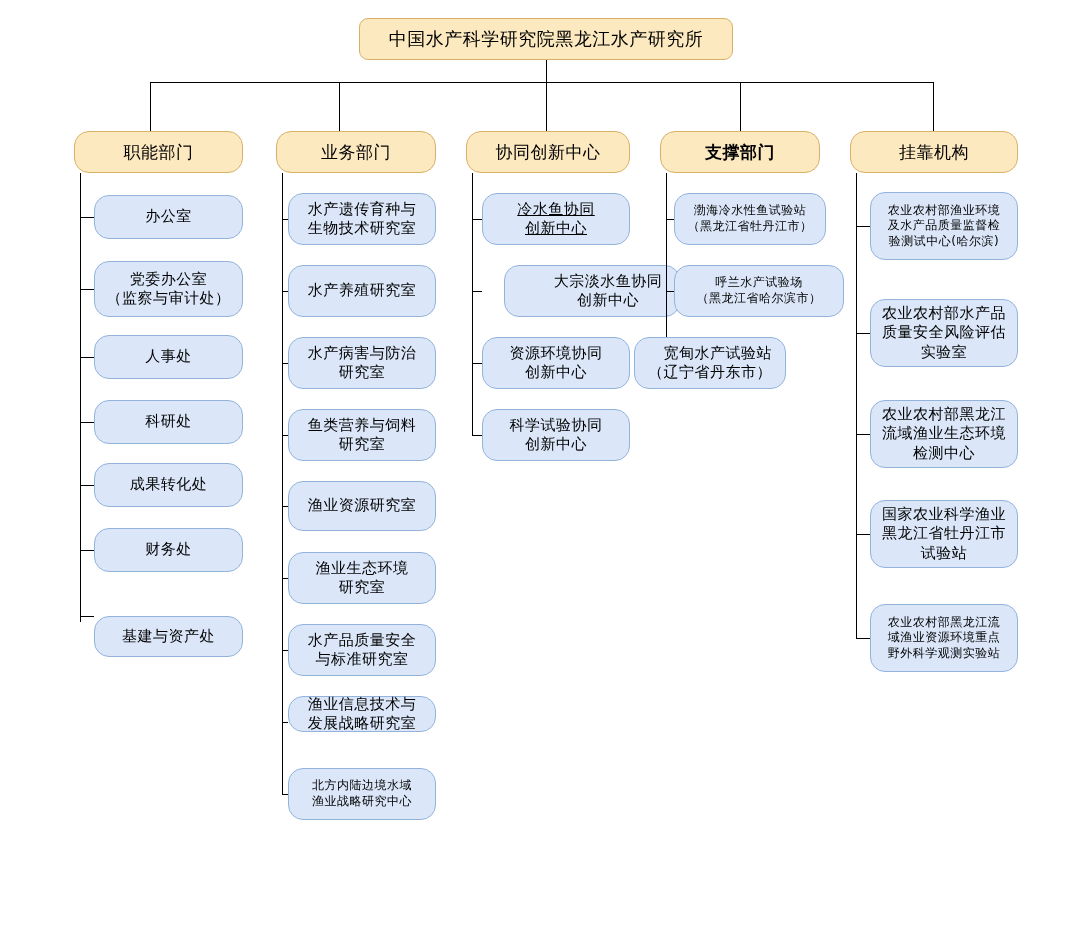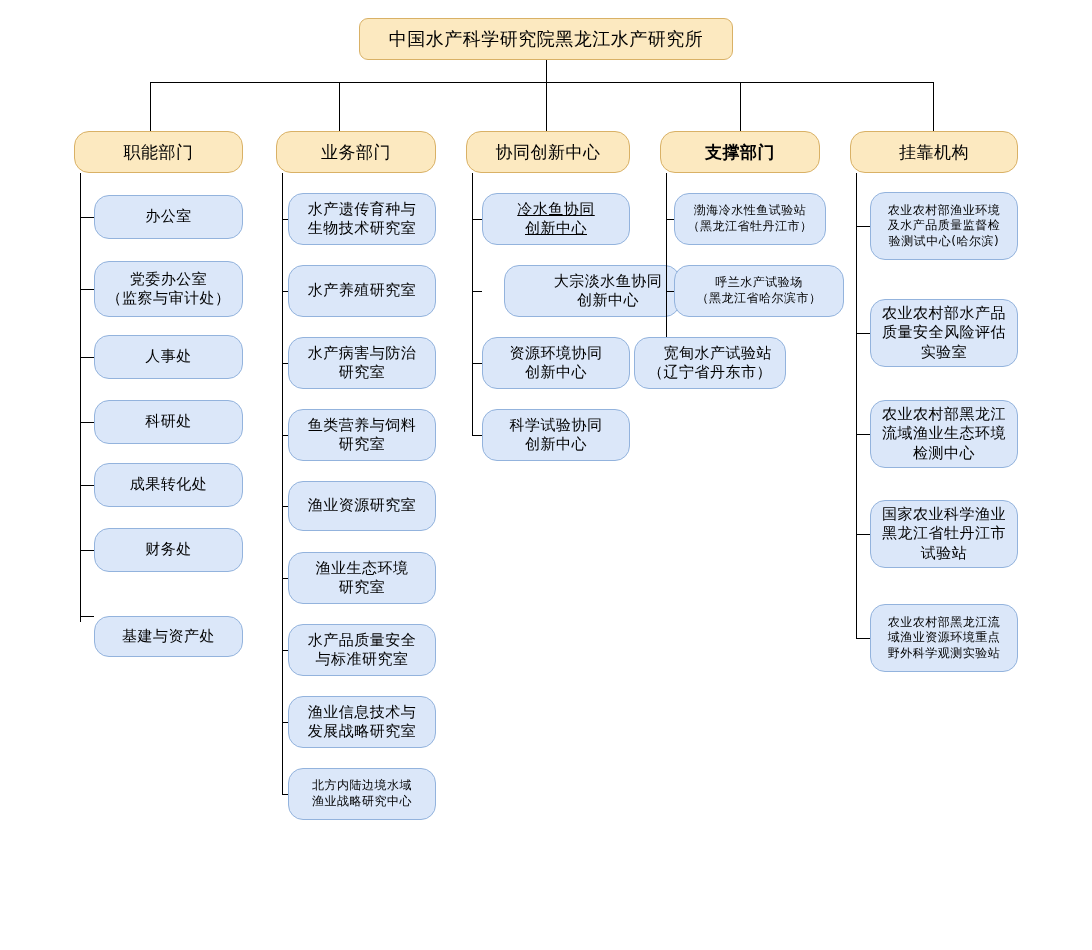--- a/index.html
+++ b/index.html
@@ -116,21 +116,21 @@
 
   <div class="ln h" style="left:282px;top:578px;width:6px;"></div>
   <div class="box leaf" style="left:288px;top:552px;width:148px;height:52px;">渔业生态环境
 研究室</div>
 
   <div class="ln h" style="left:282px;top:650px;width:6px;"></div>
   <div class="box leaf" style="left:288px;top:624px;width:148px;height:52px;">水产品质量安全
 与标准研究室</div>
 
   <div class="ln h" style="left:282px;top:722px;width:6px;"></div>
-  <div class="box leaf" style="left:288px;top:696px;width:148px;height:52px;">渔业信息技术与
+  <div class="box leaf" style="left:288px;top:696px;width:148px;height:36px;">渔业信息技术与
 发展战略研究室</div>
 
   <div class="ln h" style="left:282px;top:794px;width:6px;"></div>
   <div class="box leaf sm" style="left:288px;top:768px;width:148px;height:52px;">北方内陆边境水域
 渔业战略研究中心</div>
 
   <div class="box head" style="left:466px;top:131px;width:164px;height:42px;">协同创新中心</div>
   <div class="ln v" style="left:472px;top:173px;height:262px;"></div>
 
   <div class="ln h" style="left:472px;top:219px;width:10px;"></div>

